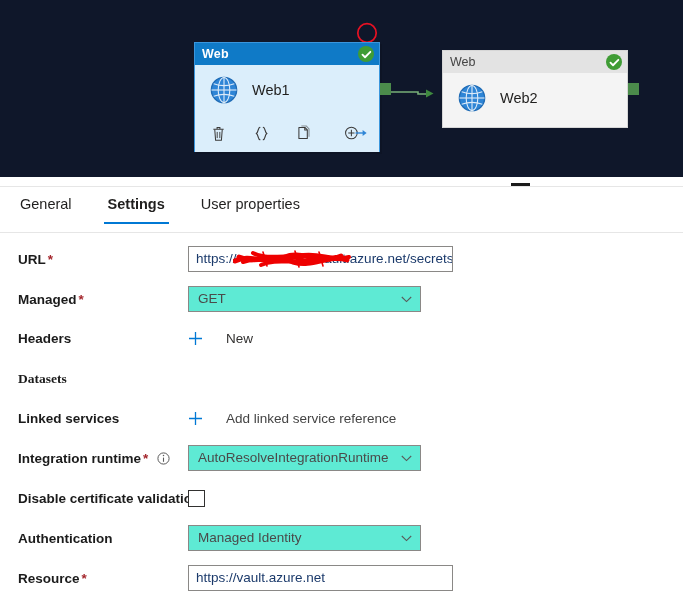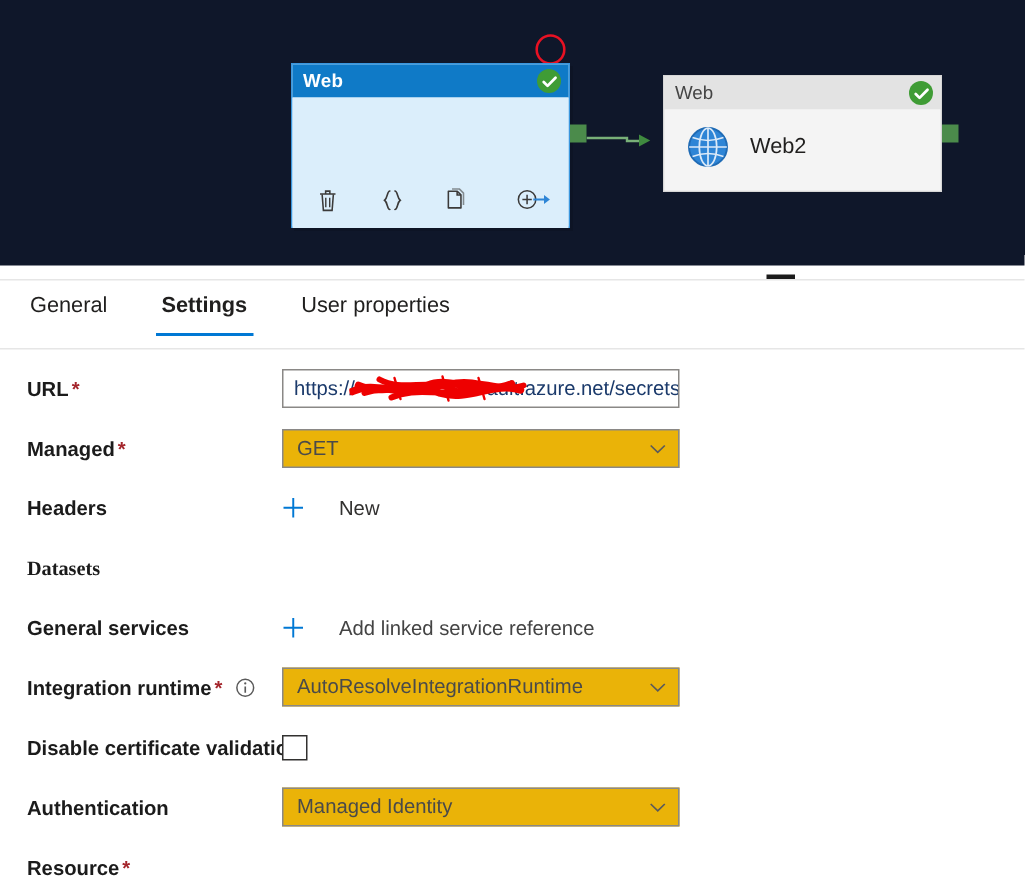--- a/index.html
+++ b/index.html
@@ -64,21 +64,21 @@
   .flabel{position:absolute;left:18px;top:0;font-size:13.5px;font-weight:700;color:#1b1b1b;white-space:nowrap;line-height:28px;}
   .req{color:#a4262c;font-weight:700;margin-left:2px;}
   .info-ico{display:inline-block;vertical-align:-2px;margin-left:5px;}
 
   .ctl{position:absolute;left:188px;top:0;}
 
   .textbox{box-sizing:border-box;width:265px;height:26px;border:1px solid #8a8886;background:#ffffff;
            font-family:"Liberation Sans","DejaVu Sans",sans-serif;font-size:13.5px;color:#201f1e;
            padding:0 7px;line-height:24px;white-space:nowrap;overflow:hidden;}
 
-  .dropdown{box-sizing:border-box;width:265px;height:26px;border:1px solid #8a8886;background:#eab308;
+  .dropdown{box-sizing:border-box;width:233px;height:26px;border:1px solid #8a8886;background:#5eead4;
             font-size:13.5px;color:#4a4a4a;padding:0 24px 0 9px;line-height:24px;position:relative;
             white-space:nowrap;overflow:hidden;}
   .chev{position:absolute;right:8px;top:9px;}
 
   .addlink{display:flex;align-items:center;height:26px;cursor:pointer;}
   .plus{width:15px;height:15px;margin-right:10px;flex:0 0 15px;}
   .addlink .alabel{font-size:13.5px;color:#323130;margin-left:13px;}
   .addlink .alabel.muted{color:#444;}
 
   .cbox{box-sizing:border-box;width:17px;height:17px;border:1.5px solid #323130;background:#fff;
@@ -97,20 +97,32 @@
   <div class="node node-a">
     <div class="node-head">
       <span>Web</span>
       <span class="check">
         <svg width="11" height="11" viewBox="0 0 12 12">
             <path d="M1.6 6.2 L4.4 9 L10.2 3.1" fill="none" stroke="#ffffff" stroke-width="2" stroke-linecap="round" stroke-linejoin="round"></path>
           </svg>
       </span>
     </div>
     <div class="node-body">
+      <div class="row-main">
+        <svg class="globe" viewBox="0 0 32 32">
+          <circle cx="16" cy="16" r="13.5" fill="#2e85d6"></circle>
+          <circle cx="16" cy="16" r="13.5" fill="none" stroke="#1f6bb5" stroke-width="1.4"></circle>
+          <ellipse cx="16" cy="16" rx="6.2" ry="13.4" fill="none" stroke="#dceaf8" stroke-width="1.2"></ellipse>
+          <line x1="16" y1="2.5" x2="16" y2="29.5" stroke="#dceaf8" stroke-width="1.2"></line>
+          <line x1="2.6" y1="16" x2="29.4" y2="16" stroke="#dceaf8" stroke-width="1.2"></line>
+          <path d="M5 9.3 Q16 13.4 27 9.3" fill="none" stroke="#dceaf8" stroke-width="1.1"></path>
+          <path d="M5 22.7 Q16 18.6 27 22.7" fill="none" stroke="#dceaf8" stroke-width="1.1"></path>
+        </svg>
+        <span class="node-title">Web1</span>
+      </div>
 
       <div class="node-tools">
         <span class="tool">
           <svg width="15" height="17" viewBox="0 0 16 18">
             <path d="M2.5 4.5 h11 M6.5 4.5 v-2 h3 v2" fill="none" stroke="#3b3a39" stroke-width="1.1"></path>
             <path d="M4 4.8 L4.9 16.2 h6.2 L12 4.8" fill="none" stroke="#3b3a39" stroke-width="1.1"></path>
             <path d="M6.6 7.3 v6.6 M9.4 7.3 v6.6" fill="none" stroke="#3b3a39" stroke-width="1"></path>
           </svg>
         </span>
         <span class="tool">
@@ -234,21 +246,21 @@
         <span class="alabel">New</span>
       </div>
     </div>
   </div>
 
   <div class="frow" style="top:125px;font-family:Liberation Serif, serif;">
     <div class="flabel">Datasets</div>
   </div>
 
   <div class="frow" style="top:165px;">
-    <div class="flabel">General services</div>
+    <div class="flabel">Linked services</div>
     <div class="ctl">
       <div class="addlink">
         <svg class="plus" viewBox="0 0 15 15">
           <path d="M7.5 1 v13 M1 7.5 h13" stroke="#0078d4" stroke-width="1.3"></path>
         </svg>
         <span class="alabel muted">Add linked service reference</span>
       </div>
     </div>
   </div>
 
@@ -287,15 +299,18 @@
           <path d="M0.8 1 L5.5 5.6 L10.2 1" fill="none" stroke="#5a5a5a" stroke-width="1.1"></path>
         </svg>
       </div>
     </div>
   </div>
 
   <div class="frow" style="top:325px;">
     <div class="flabel">
       <span>Resource</span><span class="req">*</span>
     </div>
+    <div class="ctl">
+      <div class="textbox" style="color:#1b3a6b;">https://vault.azure.net</div>
+    </div>
   </div>
 
 </div>
 
 </body></html>

